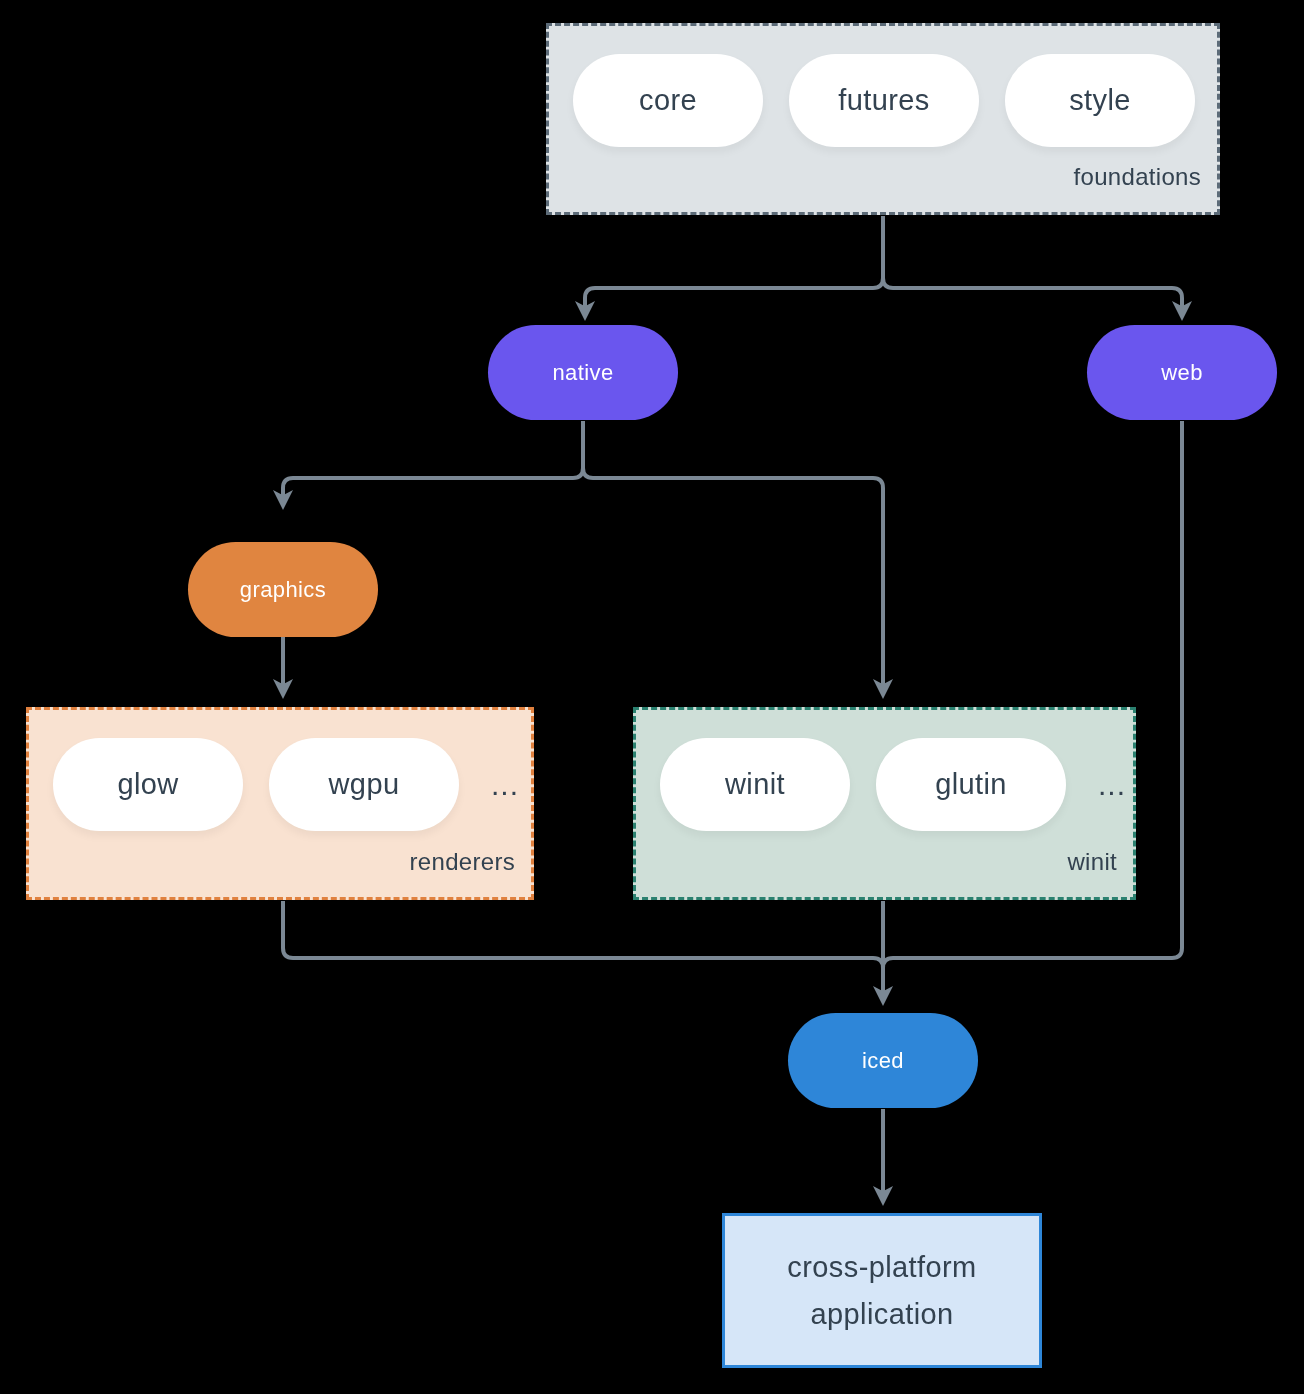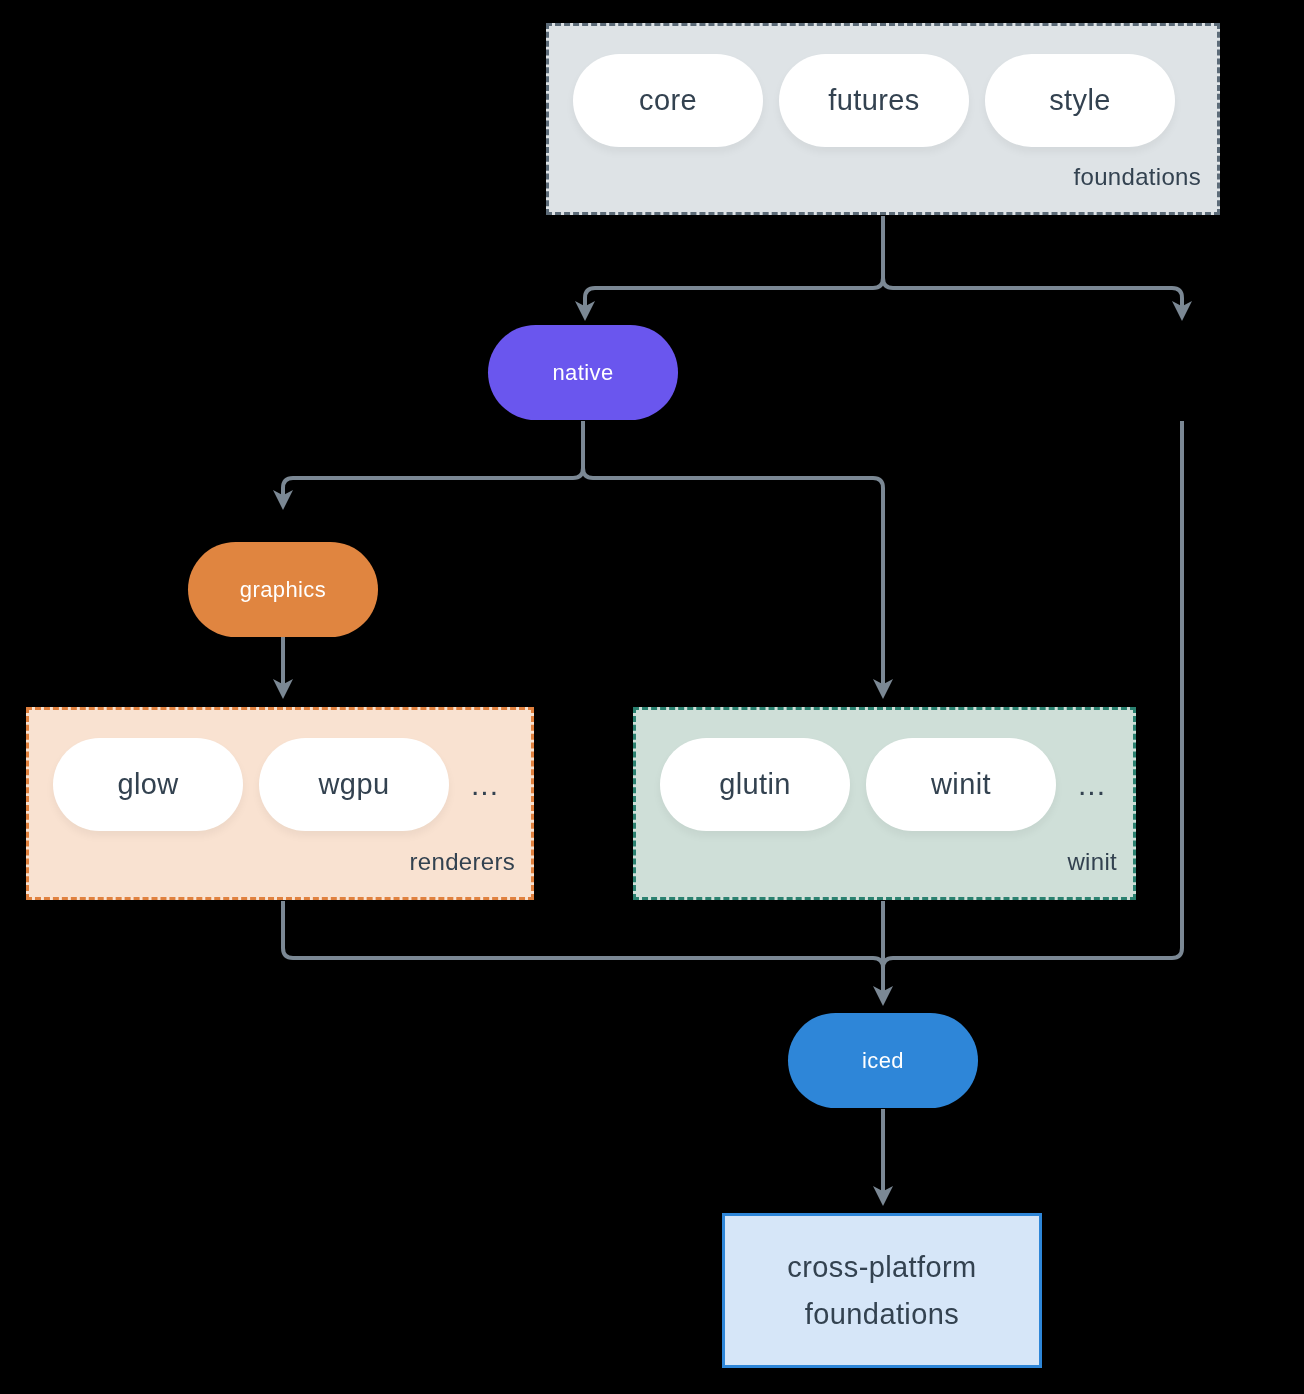--- a/index.html
+++ b/index.html
@@ -33,21 +33,21 @@
   #ah path { fill: var(--arrow); }
 
   .groupbox {
     position: absolute;
     box-sizing: border-box;
     border: 3px dashed #888;
   }
   .groupbox .pills {
     display: flex;
     align-items: center;
-    gap: 16px;
+    gap: 26px;
     padding: 28px 0 0 24px;
   }
   .group-label {
     position: absolute;
     right: 16px;
     bottom: 21px;
     font-size: 24px;
     color: var(--text-dark);
     letter-spacing: 0.3px;
   }
@@ -158,51 +158,54 @@
       <div class="pill white">
         <span>style</span>
       </div>
     </div>
     <div class="group-label">foundations</div>
   </div>
 
   <div class="node node-native">
     <span>native</span>
   </div>
+  <div class="node node-web">
+    <span>web</span>
+  </div>
   <div class="node node-graphics">
     <span>graphics</span>
   </div>
 
   <div class="groupbox box-renderers">
     <div class="pills">
       <div class="pill white">
         <span>glow</span>
       </div>
       <div class="pill white">
         <span>wgpu</span>
       </div>
       <span class="ellipsis">...</span>
     </div>
     <div class="group-label">renderers</div>
   </div>
 
   <div class="groupbox box-shells">
     <div class="pills">
       <div class="pill white">
+        <span>winit</span>
+      </div>
+      <div class="pill white">
         <span>glutin</span>
-      </div>
-      <div class="pill white">
-        <span>winit</span>
       </div>
       <span class="ellipsis">...</span>
     </div>
     <div class="group-label">winit</div>
   </div>
 
   <div class="node node-iced">
     <span>iced</span>
   </div>
 
   <div class="box-application">
-    <span>cross-platform foundations</span>
+    <span>cross-platform application</span>
   </div>
 
 </div>
 
 </body></html>

